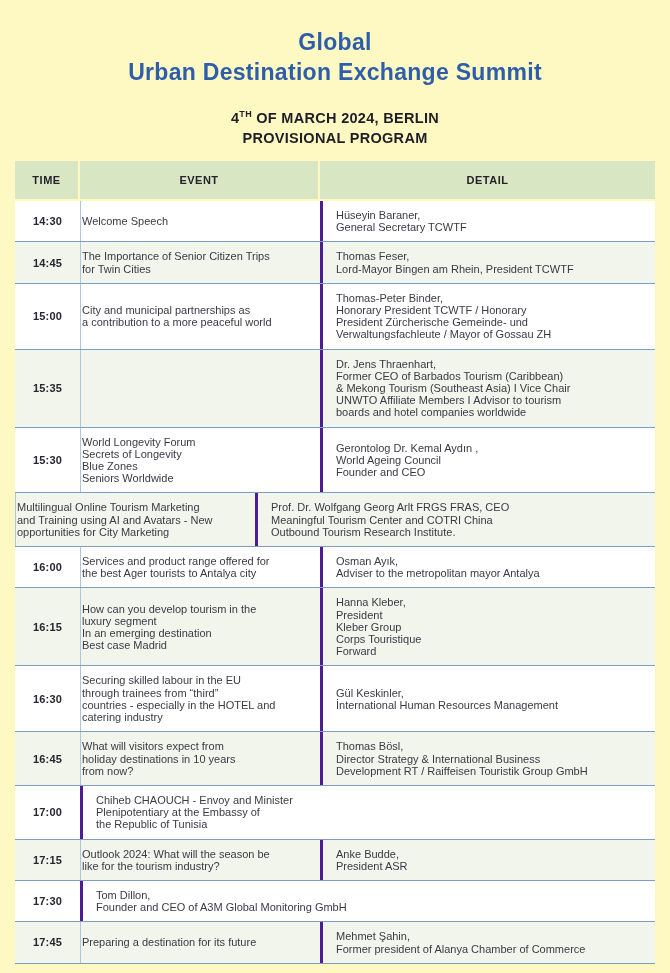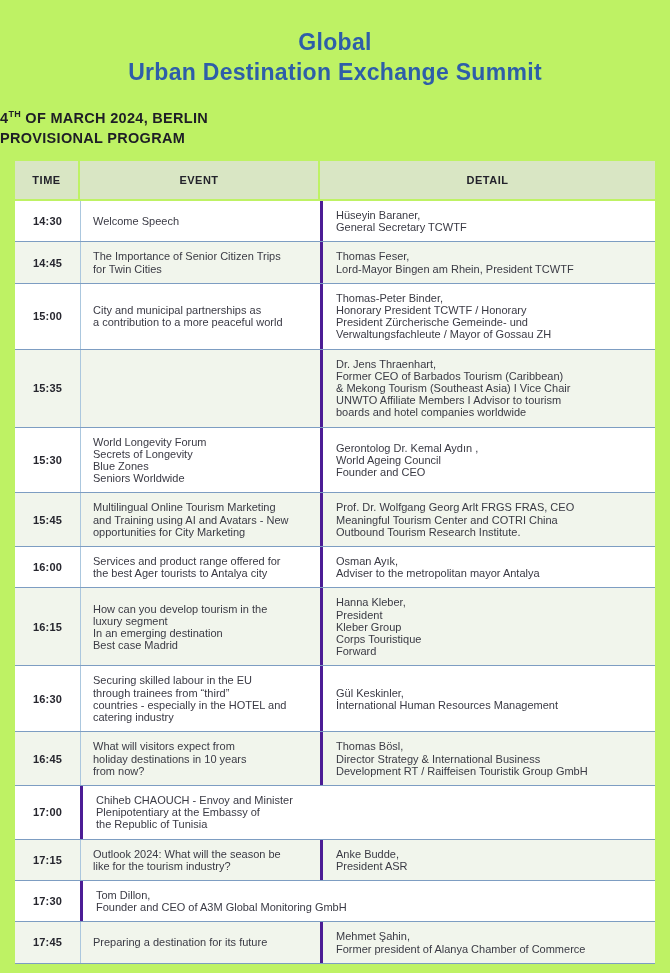--- a/index.html
+++ b/index.html
@@ -1,35 +1,35 @@
 <!DOCTYPE html>
 <html><head>
 <meta charset="utf-8">
 <style>
   * { margin: 0; padding: 0; box-sizing: border-box; }
   html, body { background: #ffffff; }
   .page {
     width: 670px;
     height: 973px;
-    background: #bef264;
+    background: #fef9c3;
     font-family: "Liberation Sans", sans-serif;
     overflow: hidden;
   }
   .title {
     margin-top: 27px;
     text-align: center;
     color: #2e5ea9;
     font-weight: bold;
     font-size: 23px;
     line-height: 30px;
     letter-spacing: 0.3px;
   }
   .subtitle {
     margin-top: 21px;
-    text-align: left;
+    text-align: center;
     color: #1e1e26;
     font-weight: bold;
     font-size: 14.5px;
     line-height: 20px;
     letter-spacing: 0.3px;
   }
   .subtitle sup {
     font-size: 9px;
     vertical-align: super;
     line-height: 0;
@@ -75,21 +75,21 @@
     width: 65px;
     font-weight: bold;
     color: #26262e;
     justify-content: center;
     padding: 8px 2px;
     letter-spacing: 0.2px;
   }
   .cell.c-event {
     width: 240px;
     border-left: 1px solid #abc7de;
-    padding-left: 12px;
+    padding-left: 1px;
     padding-right: 8px;
   }
   .cell.c-detail {
     width: 335px;
     border-left: 3px solid #4c1d95;
     padding-left: 13px;
     padding-right: 6px;
   }
 </style>
 </head>
@@ -155,21 +155,20 @@
       <div class="cell c-event">World Longevity Forum
 Secrets of Longevity
 Blue Zones
 Seniors Worldwide</div>
       <div class="cell c-detail">Gerontolog Dr. Kemal Aydın ,
 World Ageing Council
 Founder and CEO</div>
     </div>
 
     <div class="row alt">
-      <div class="cell c-time">15:45</div>
       <div class="cell c-event">Multilingual Online Tourism Marketing
 and Training using AI and Avatars - New
 opportunities for City Marketing</div>
       <div class="cell c-detail">Prof. Dr. Wolfgang Georg Arlt FRGS FRAS, CEO
 Meaningful Tourism Center and COTRI China
 Outbound Tourism Research Institute.</div>
     </div>
 
     <div class="row">
       <div class="cell c-time">16:00</div>

